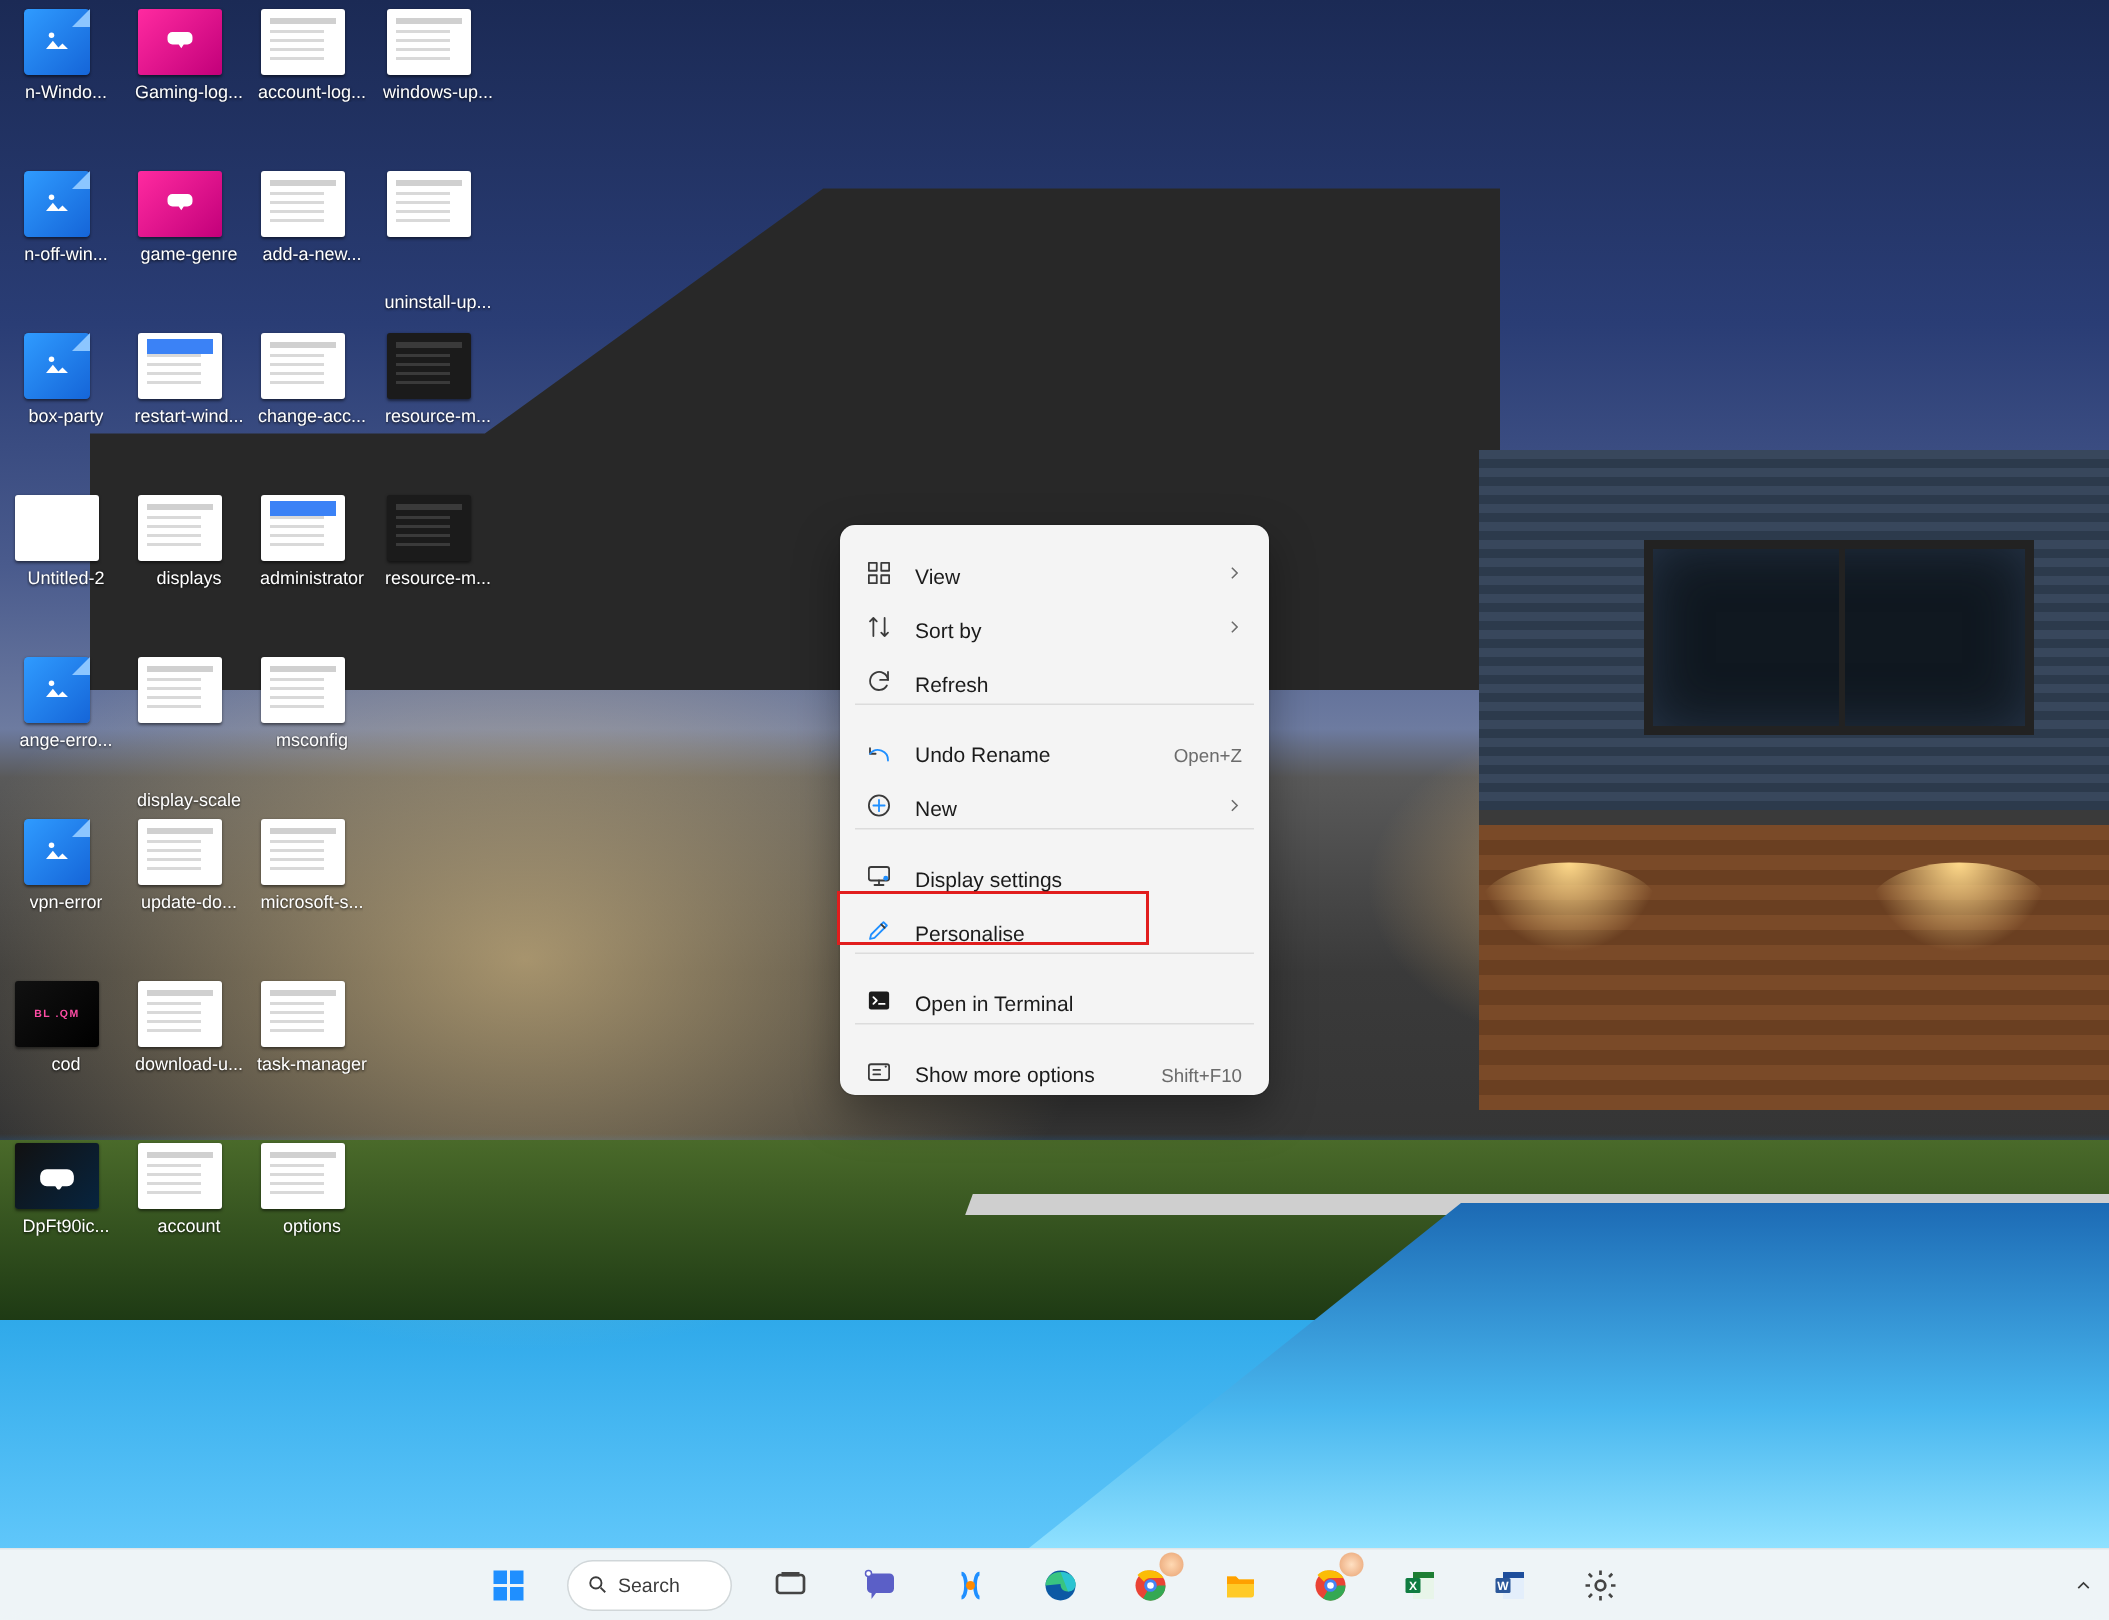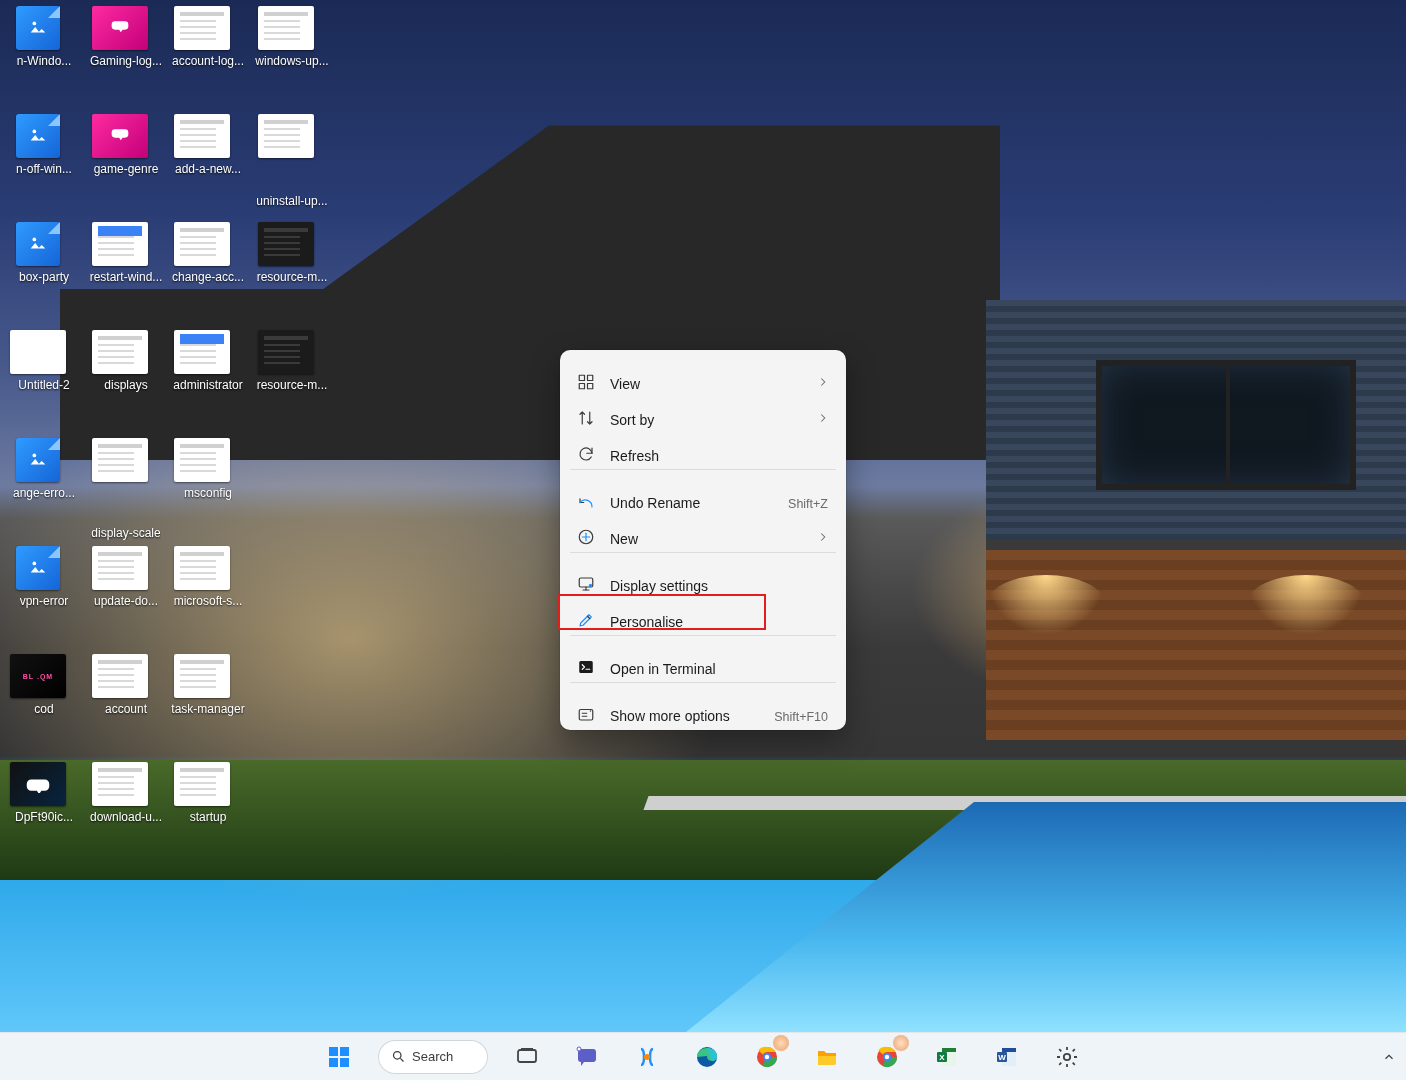--- a/index.html
+++ b/index.html
@@ -247,25 +247,25 @@
         <div class="cell" style="position: relative; gap: 44px;">
           <div class="thumb doc-thumb"></div>
           <div class="lbl">display-scale</div>
         </div>
         <div class="cell" style="position: relative;">
           <div class="thumb doc-thumb"></div>
           <div class="lbl">update-do...</div>
         </div>
         <div class="cell" style="position: relative;">
           <div class="thumb doc-thumb"></div>
+          <div class="lbl">download-u...</div>
+        </div>
+        <div class="cell" style="position: relative;">
+          <div class="thumb doc-thumb"></div>
           <div class="lbl">account</div>
-        </div>
-        <div class="cell" style="position: relative;">
-          <div class="thumb doc-thumb"></div>
-          <div class="lbl">download-u...</div>
         </div>
       </div>
       <div class="col" data-col="2">
         <div class="cell" style="position: relative;">
           <div class="thumb doc-thumb"></div>
           <div class="lbl">account-log...</div>
         </div>
         <div class="cell" style="position: relative; align-items: center;">
           <div class="thumb doc-thumb"></div>
           <div class="lbl">add-a-new...</div>
@@ -285,21 +285,21 @@
         <div class="cell" style="position: relative;">
           <div class="thumb doc-thumb"></div>
           <div class="lbl">microsoft-s...</div>
         </div>
         <div class="cell" style="position: relative;">
           <div class="thumb doc-thumb"></div>
           <div class="lbl">task-manager</div>
         </div>
         <div class="cell" style="position: relative;">
           <div class="thumb doc-thumb"></div>
-          <div class="lbl">startup</div>
+          <div class="lbl">options</div>
         </div>
       </div>
       <div class="col" data-col="3">
         <div class="cell" style="position: relative;">
           <div class="thumb doc-thumb"></div>
           <div class="lbl">windows-up...</div>
         </div>
         <div class="cell" style="position: relative; gap: 36px;">
           <div class="thumb doc-thumb"></div>
           <div class="lbl">uninstall-up...</div>
@@ -348,21 +348,21 @@
         <span>Refresh</span>
       </div>
       <div class="ctx-sep"></div>
       <div class="ctx-item">
         <span class="ico">
           <svg viewBox="0 0 24 24">
             <use href="#i-undo"></use>
           </svg>
         </span>
         <span>Undo Rename</span>
-        <span class="sc">Shift+Z</span>
+        <span class="sc">Open+Z</span>
       </div>
       <div class="ctx-item">
         <span class="ico">
           <svg viewBox="0 0 24 24">
             <use href="#i-new"></use>
           </svg>
         </span>
         <span>New</span>
         <span class="chev"><svg viewBox="0 0 24 24" width="14" height="14" stroke="#6b6b6b" fill="none" stroke-width="1.8">
             <use href="#i-chevr"></use>

